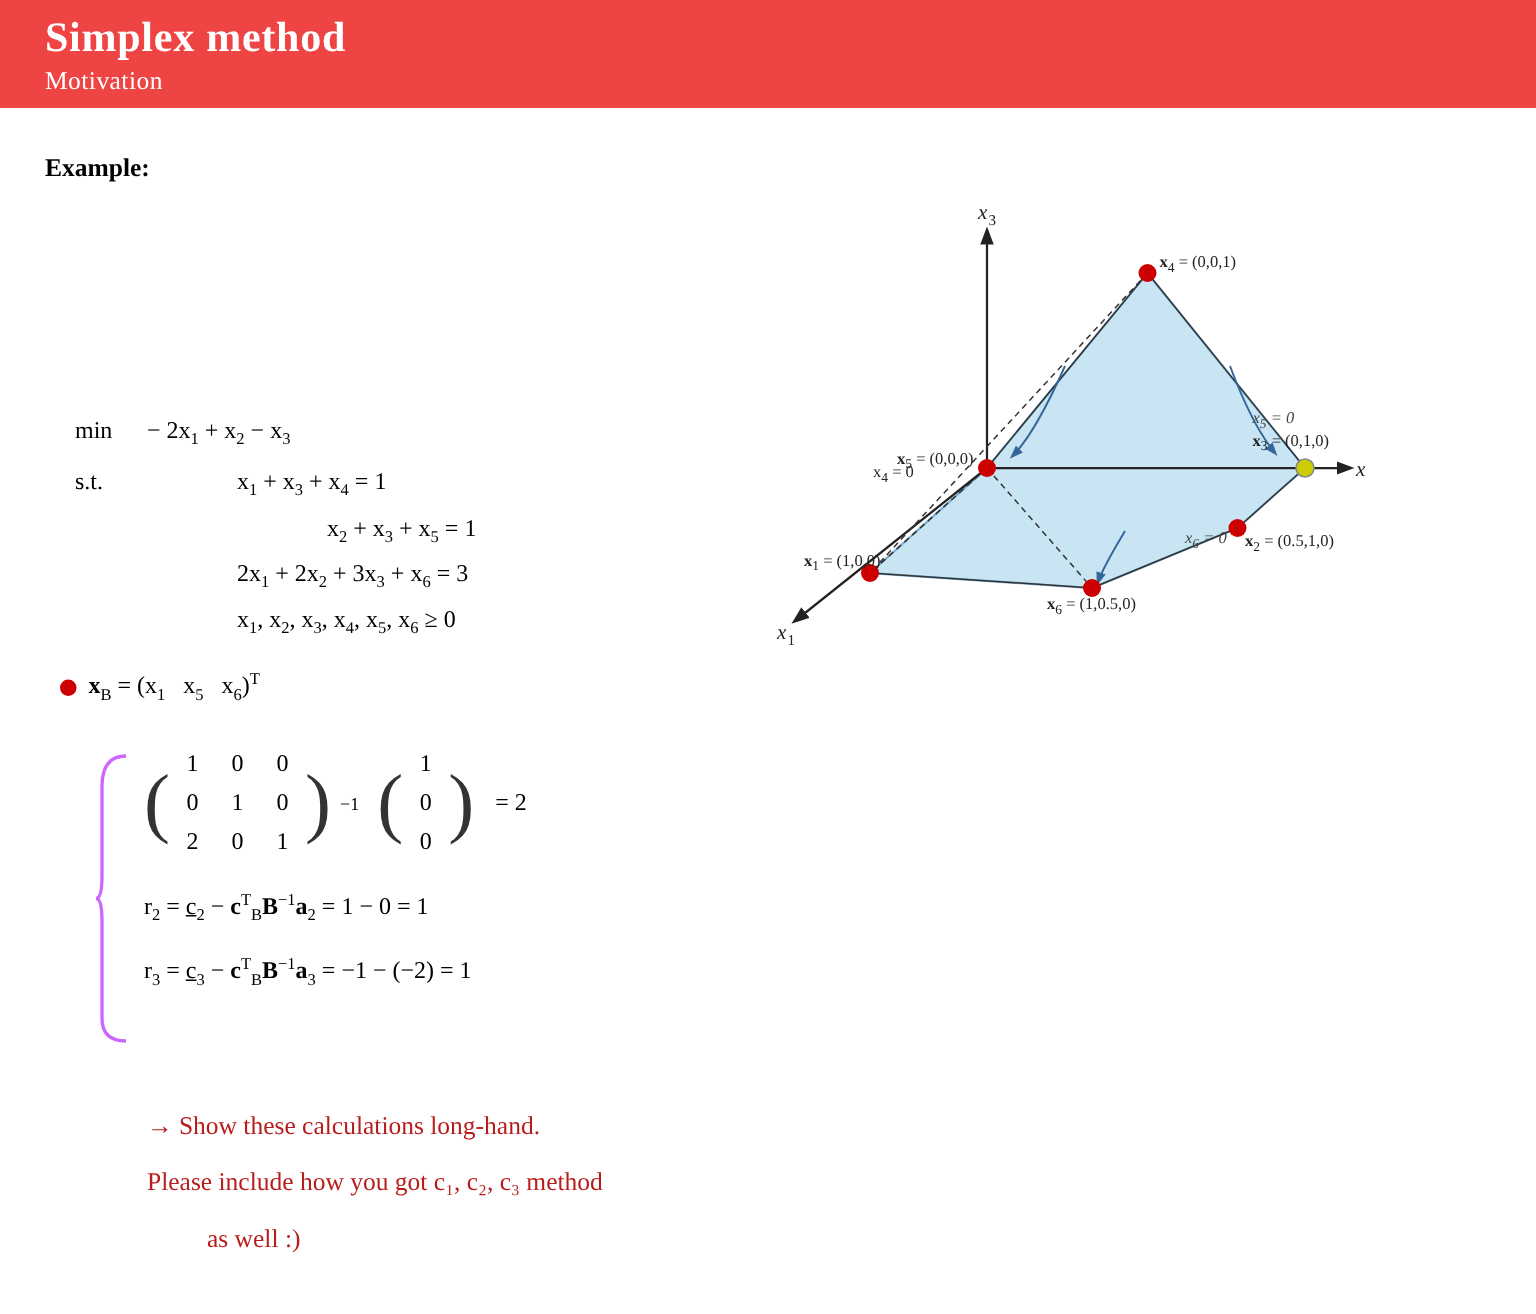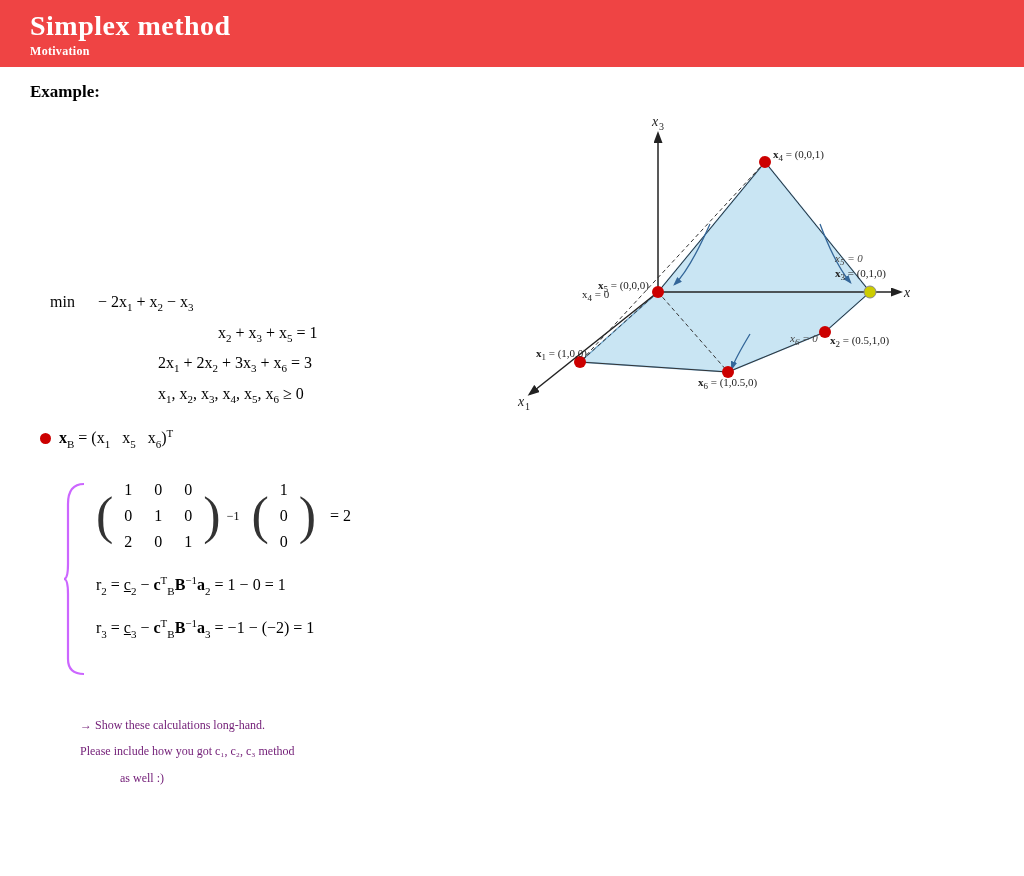--- a/index.html
+++ b/index.html
@@ -16,27 +16,27 @@
       color: white;
       padding: 10px 30px 8px 30px;
     }
     .header-title {
       font-size: 28px;
       font-weight: bold;
       font-family: 'Times New Roman', serif;
       letter-spacing: 0.5px;
     }
     .header-subtitle {
-      font-size: 12px;
-      font-weight: bold;
+      font-size: 17px;
+      font-weight: normal;
       margin-top: 2px;
       letter-spacing: 0.3px;
     }
     .content {
-      padding: 15px 30px 10px 30px;
+      padding: 30px 30px 10px 30px;
     }
     .example-label {
       font-weight: bold;
       font-size: 17px;
       margin-bottom: 12px;
     }
     .main-layout {
       display: flex;
       flex-direction: row;
       align-items: flex-end;
@@ -124,24 +124,24 @@
       text-align: center;
     }
     .big-paren {
       font-size: 52px;
       line-height: 1;
       font-weight: 100;
       color: #333;
     }
     .handwritten {
       font-family: 'Comic Sans MS', 'Segoe Script', cursive;
-      color: #701a75;
-      font-size: 12px;
+      color: #b91c1c;
+      font-size: 17px;
       margin-top: 28px;
-      margin-left: 50px;
+      margin-left: 68px;
       line-height: 2.2;
     }
     .underline-c {
       text-decoration: underline;
     }
 
     
     .graph-svg {
       width: 430px;
       height: 330px;
@@ -163,20 +163,26 @@
     <div class="math-section">
       <div class="opt-problem">
 
         <div class="opt-row">
           <span class="opt-label">min</span>
           <span class="opt-eq">
             − 2x<sub>1</sub> + x<sub>2</sub> − x<sub>3</sub>
           </span>
         </div>
 
+        <div class="opt-row" style="margin-top:4px;">
+          <span class="opt-label">s.t.</span>
+          <span class="opt-eq" style="margin-left:60px;">
+            x<sub>1</sub> + x<sub>3</sub> + x<sub>4</sub> = 1
+          </span>
+        </div>
         <div class="opt-row">
           <span class="opt-label"></span>
           <span class="opt-eq" style="margin-left:120px;">
             x<sub>2</sub> + x<sub>3</sub> + x<sub>5</sub> = 1
           </span>
         </div>
         <div class="opt-row">
           <span class="opt-label"></span>
           <span class="opt-eq" style="margin-left:60px;">
             2x<sub>1</sub> + 2x<sub>2</sub> + 3x<sub>3</sub> + x<sub>6</sub> = 3

